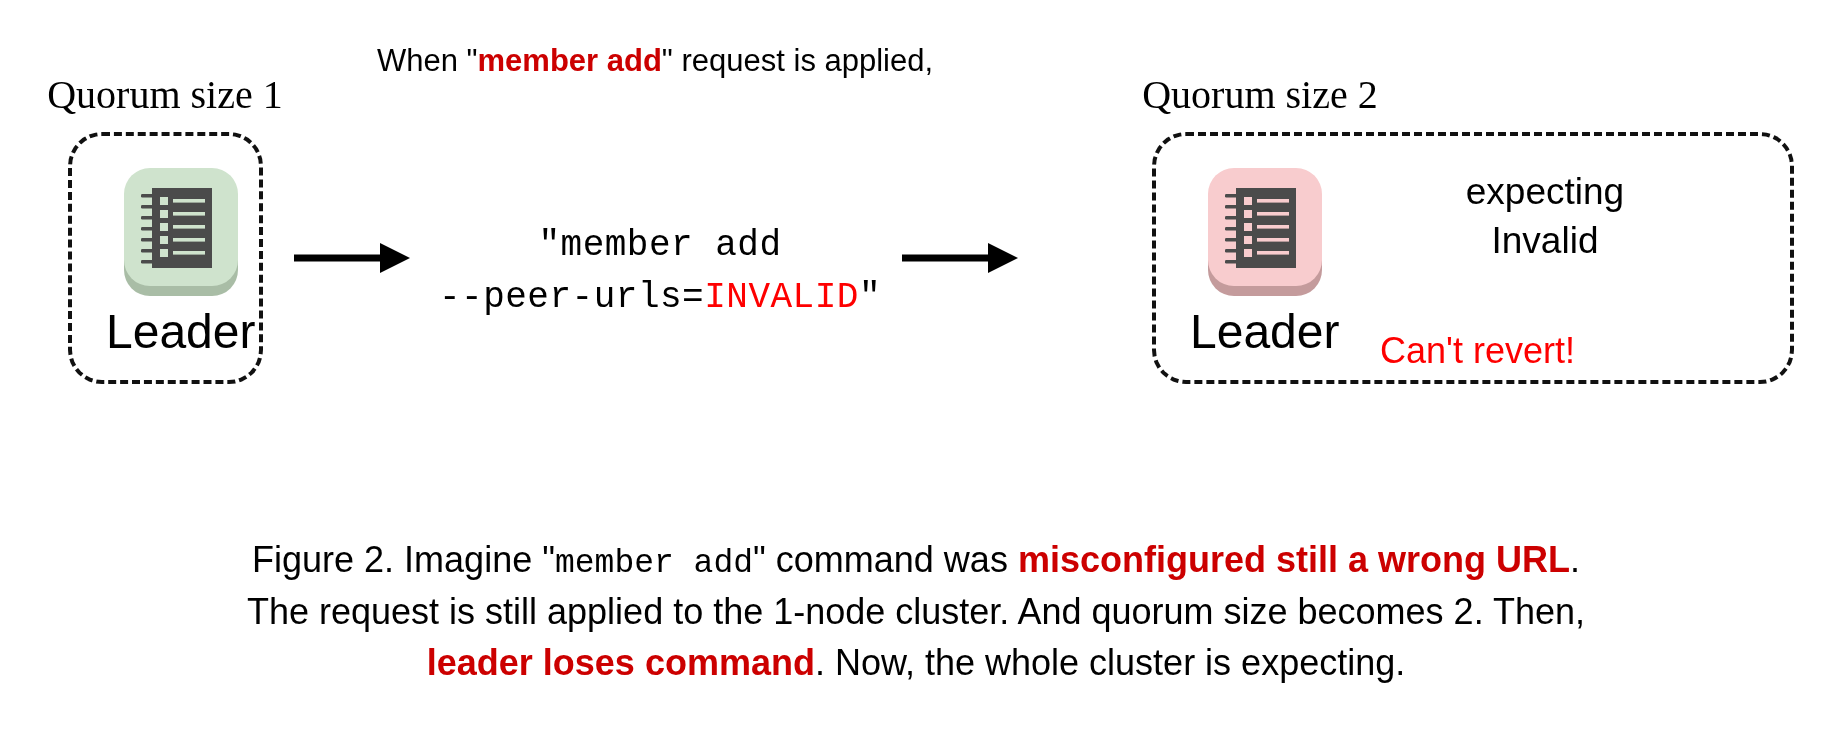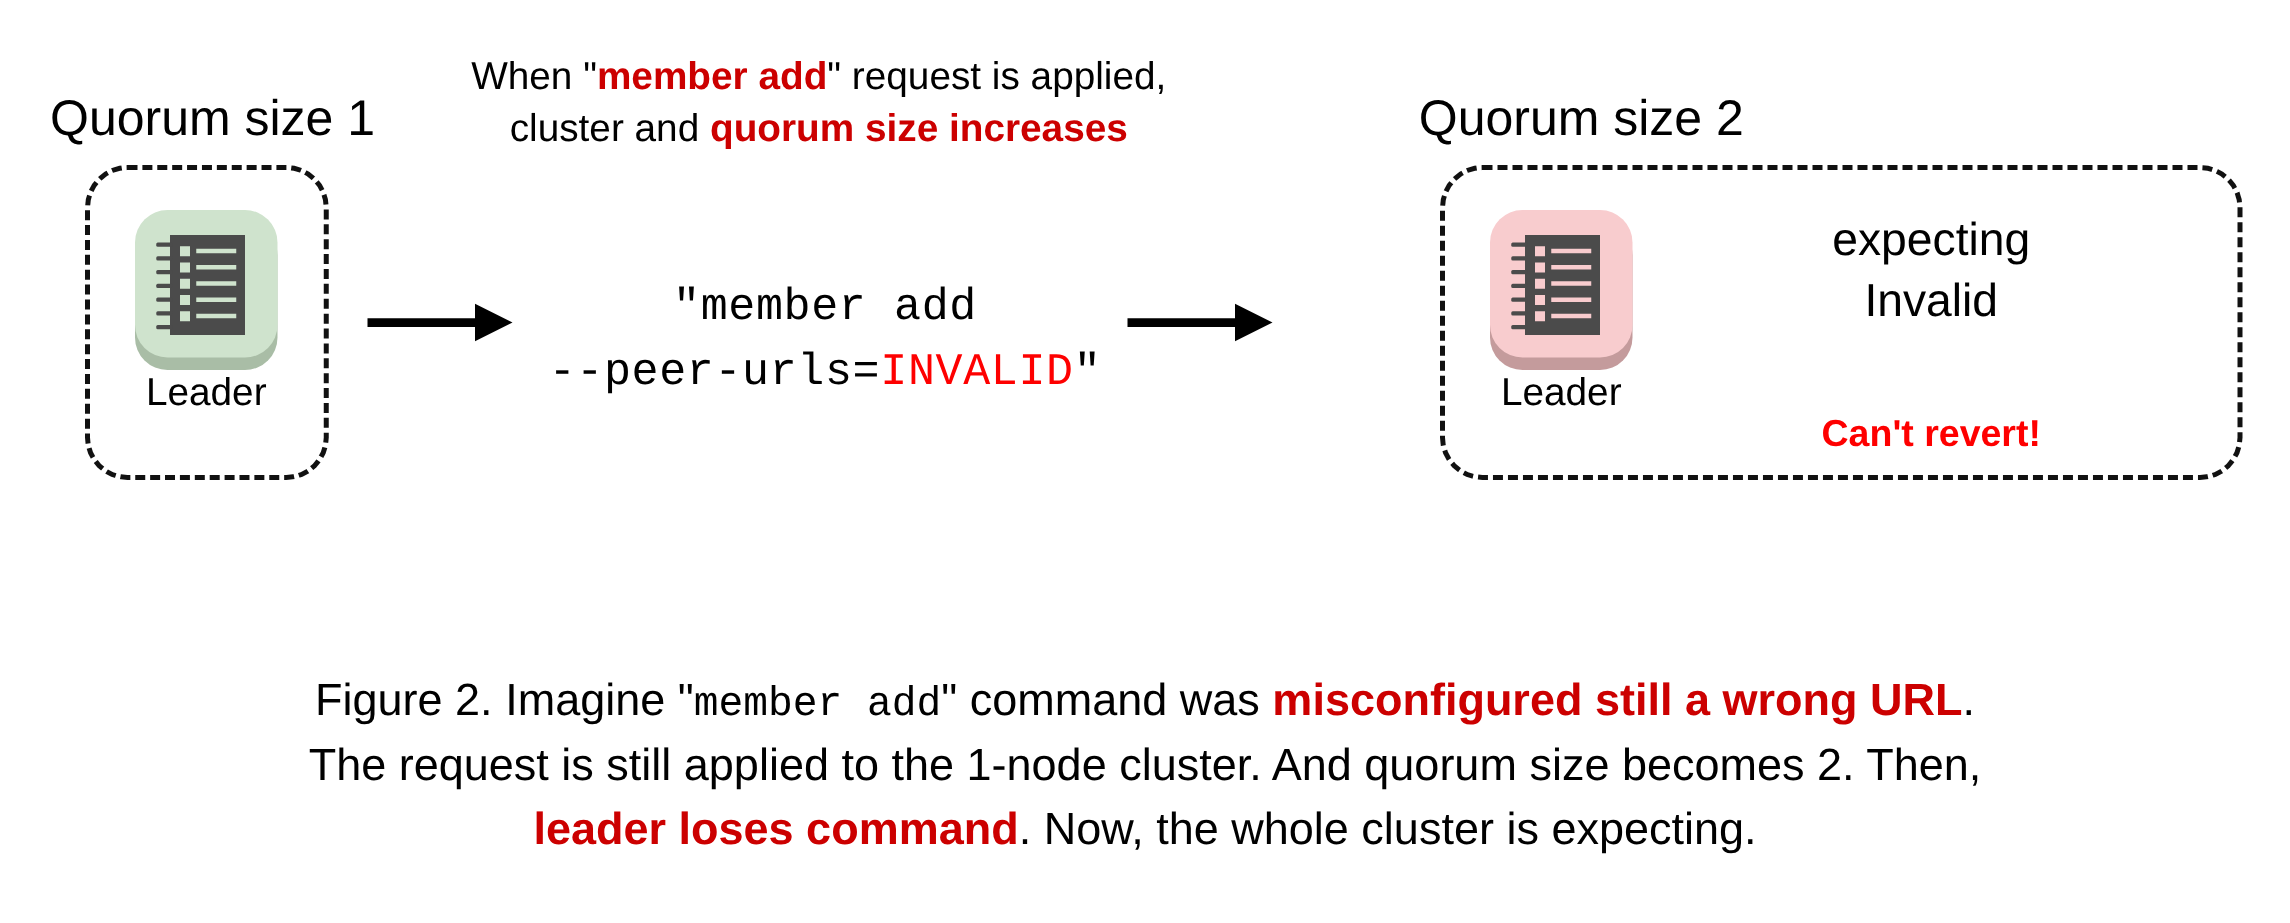--- a/index.html
+++ b/index.html
@@ -20,20 +20,21 @@
   .abs { position: absolute; }
   .redbold { color: #cc0000; font-weight: bold; }
   .brightred { color: #fe0000; }
 
   
   .cluster-label {
     font-size: 40px;
     line-height: 1;
     text-align: center;
     white-space: nowrap;
+    font-family: Liberation Serif, serif;
   }
   .cluster-box {
     border: 4px dashed #111111;
     border-radius: 34px;
     box-sizing: border-box;
     background: transparent;
   }
 
   
   .node {
@@ -63,22 +64,23 @@
     height: 118px;
     border-radius: 26px;
   }
   .icon-glyph {
     position: absolute;
     left: 0; top: 0;
     width: 118px;
     height: 134px;
   }
   .node-caption {
-    font-size: 31px;
+    font-size: 48px;
     line-height: 1;
+    margin-top: 10px;
     white-space: nowrap;
   }
 
   
   .arrow-svg { position: absolute; overflow: visible; }
 
   
   .annotation {
     position: absolute;
     text-align: center;
@@ -101,23 +103,22 @@
   
   .status-italic {
     position: absolute;
     text-align: center;
     font-size: 37px;
     line-height: 1.32;
     white-space: nowrap;
   }
   .status-warning {
     position: absolute;
-    text-align: center;
-    font-weight: bold;
-    font-size: 30px;
+    font-weight: normal;
+    font-size: 36px;
     line-height: 1;
     white-space: nowrap;
   }
 
   
   .caption {
     position: absolute;
     left: 0;
     width: 1832px;
     text-align: center;
@@ -167,23 +168,20 @@
       </g>
     </svg>
   </div>
   <div class="node-caption">Leader</div>
 </div>
 
 <div class="annotation" style="left:355px; top:40px; width:600px;">
   <div>
     <span>When "</span><span class="redbold">member add</span><span>" request is applied,</span>
   </div>
-  <div>
-    <span>cluster and </span><span class="redbold">quorum size increases</span>
-  </div>
 </div>
 
 <svg class="arrow-svg" style="left:292px; top:238px; width:118px; height:40px;" viewBox="0 0 118 40">
   <line x1="2" y1="20" x2="92" y2="20" stroke="#000000" stroke-width="7"></line>
   <polygon points="88,5 118,20 88,35" fill="#000000"></polygon>
 </svg>
 
 <div class="command" style="left:430px; top:220px; width:460px;">
   <div>"member add</div>
   <div>

